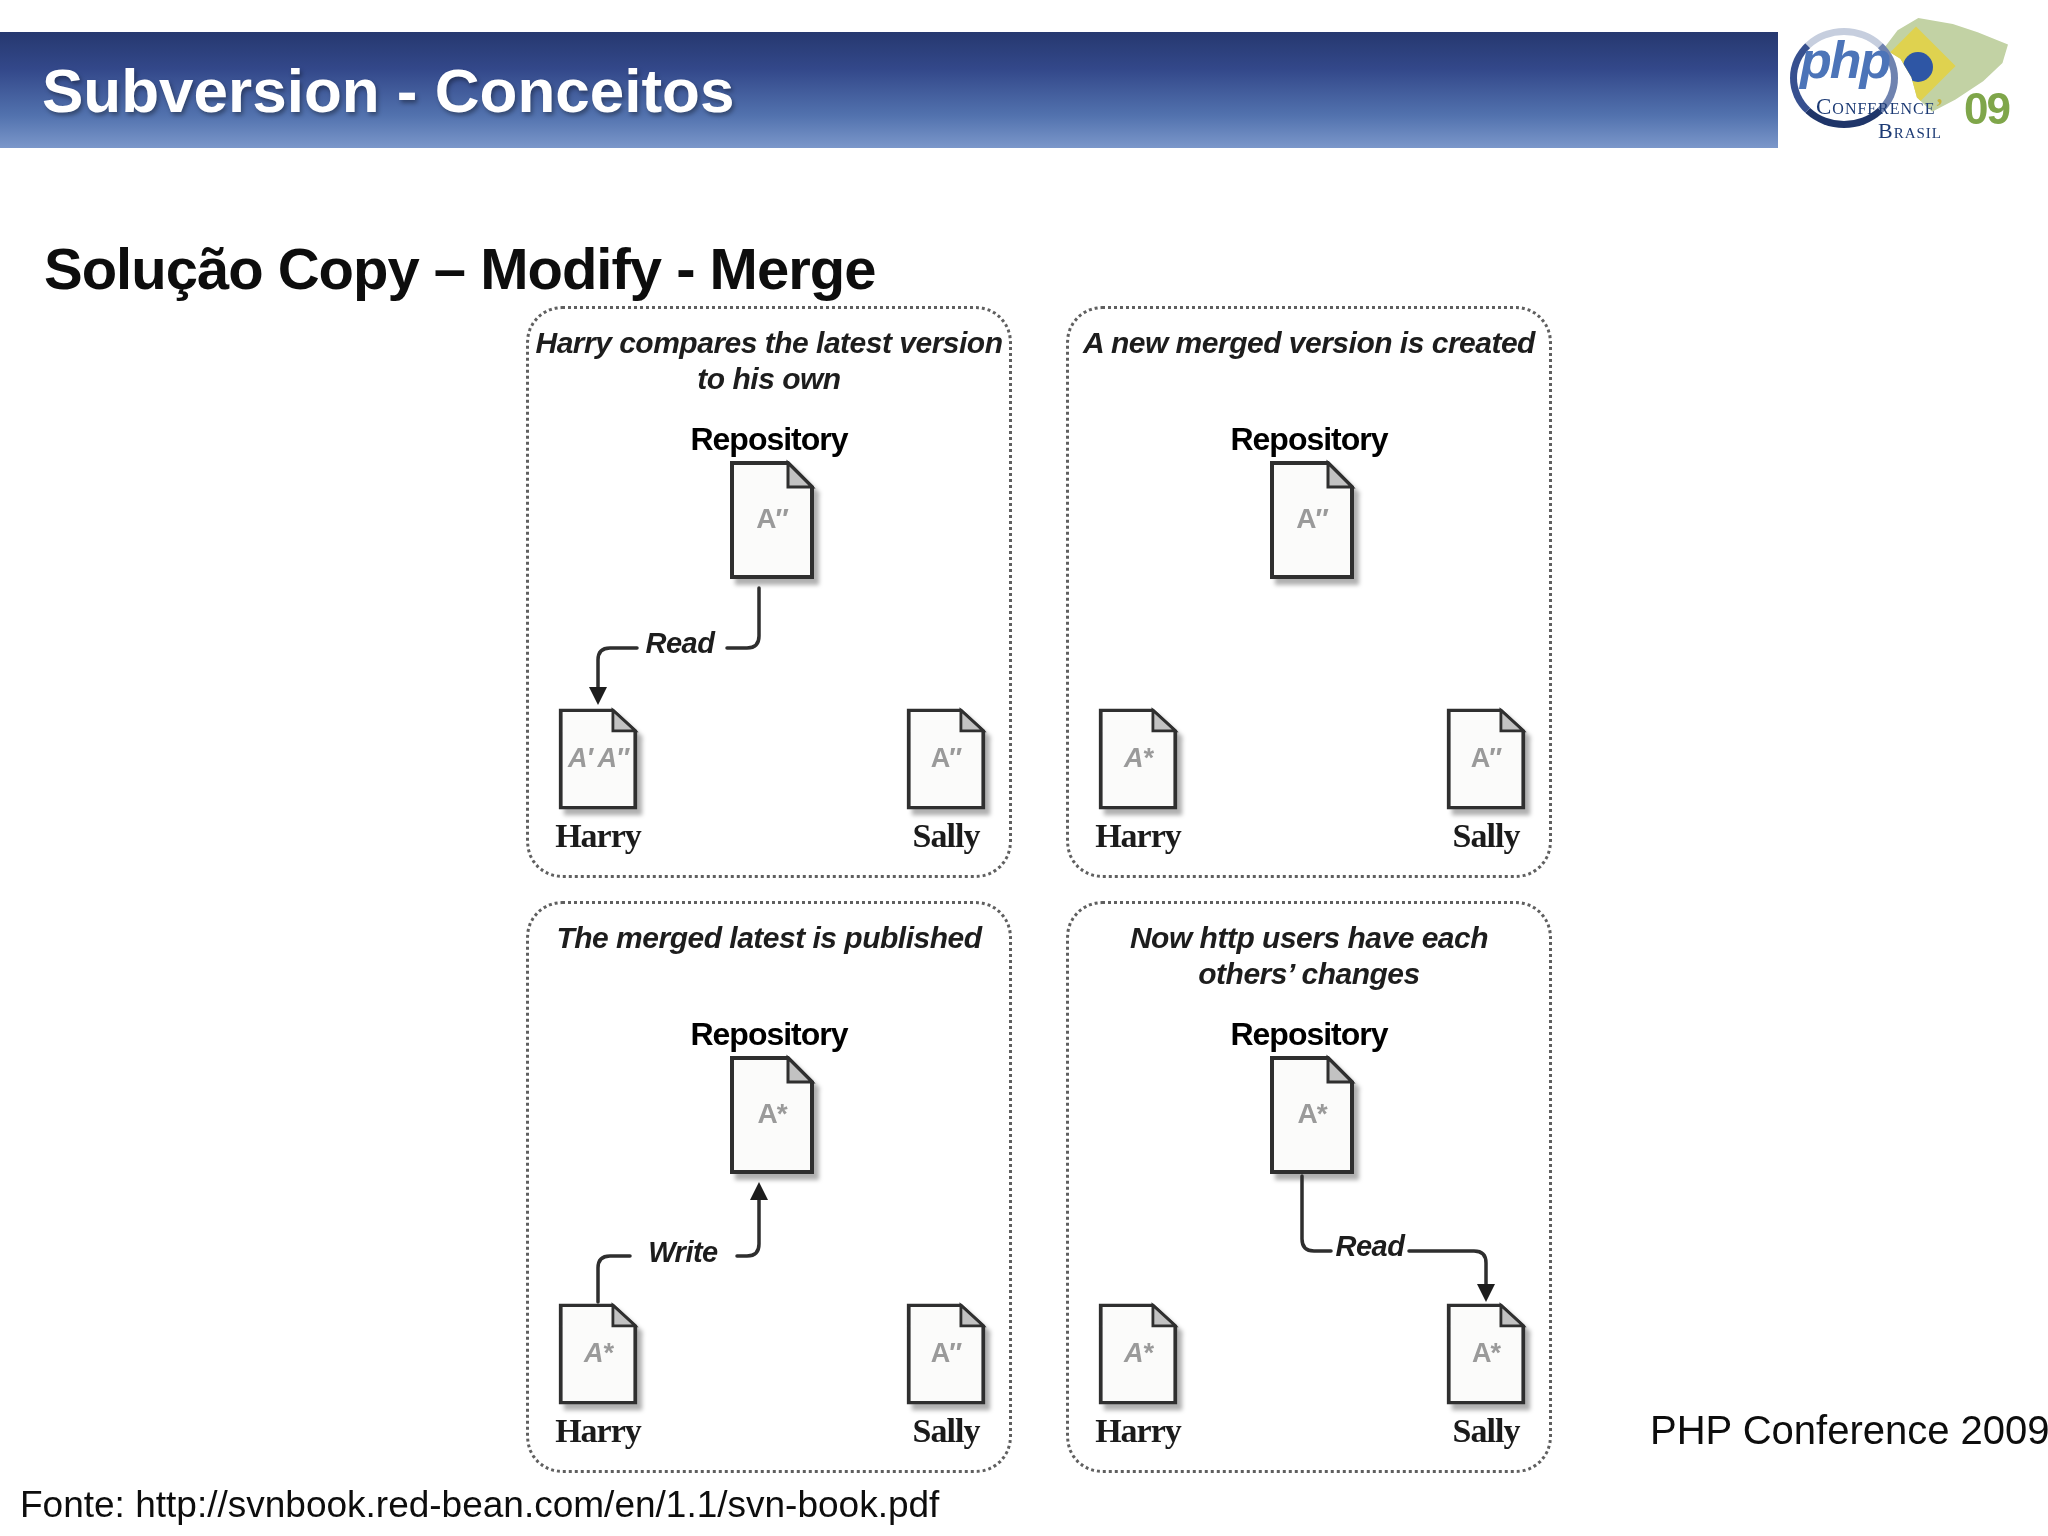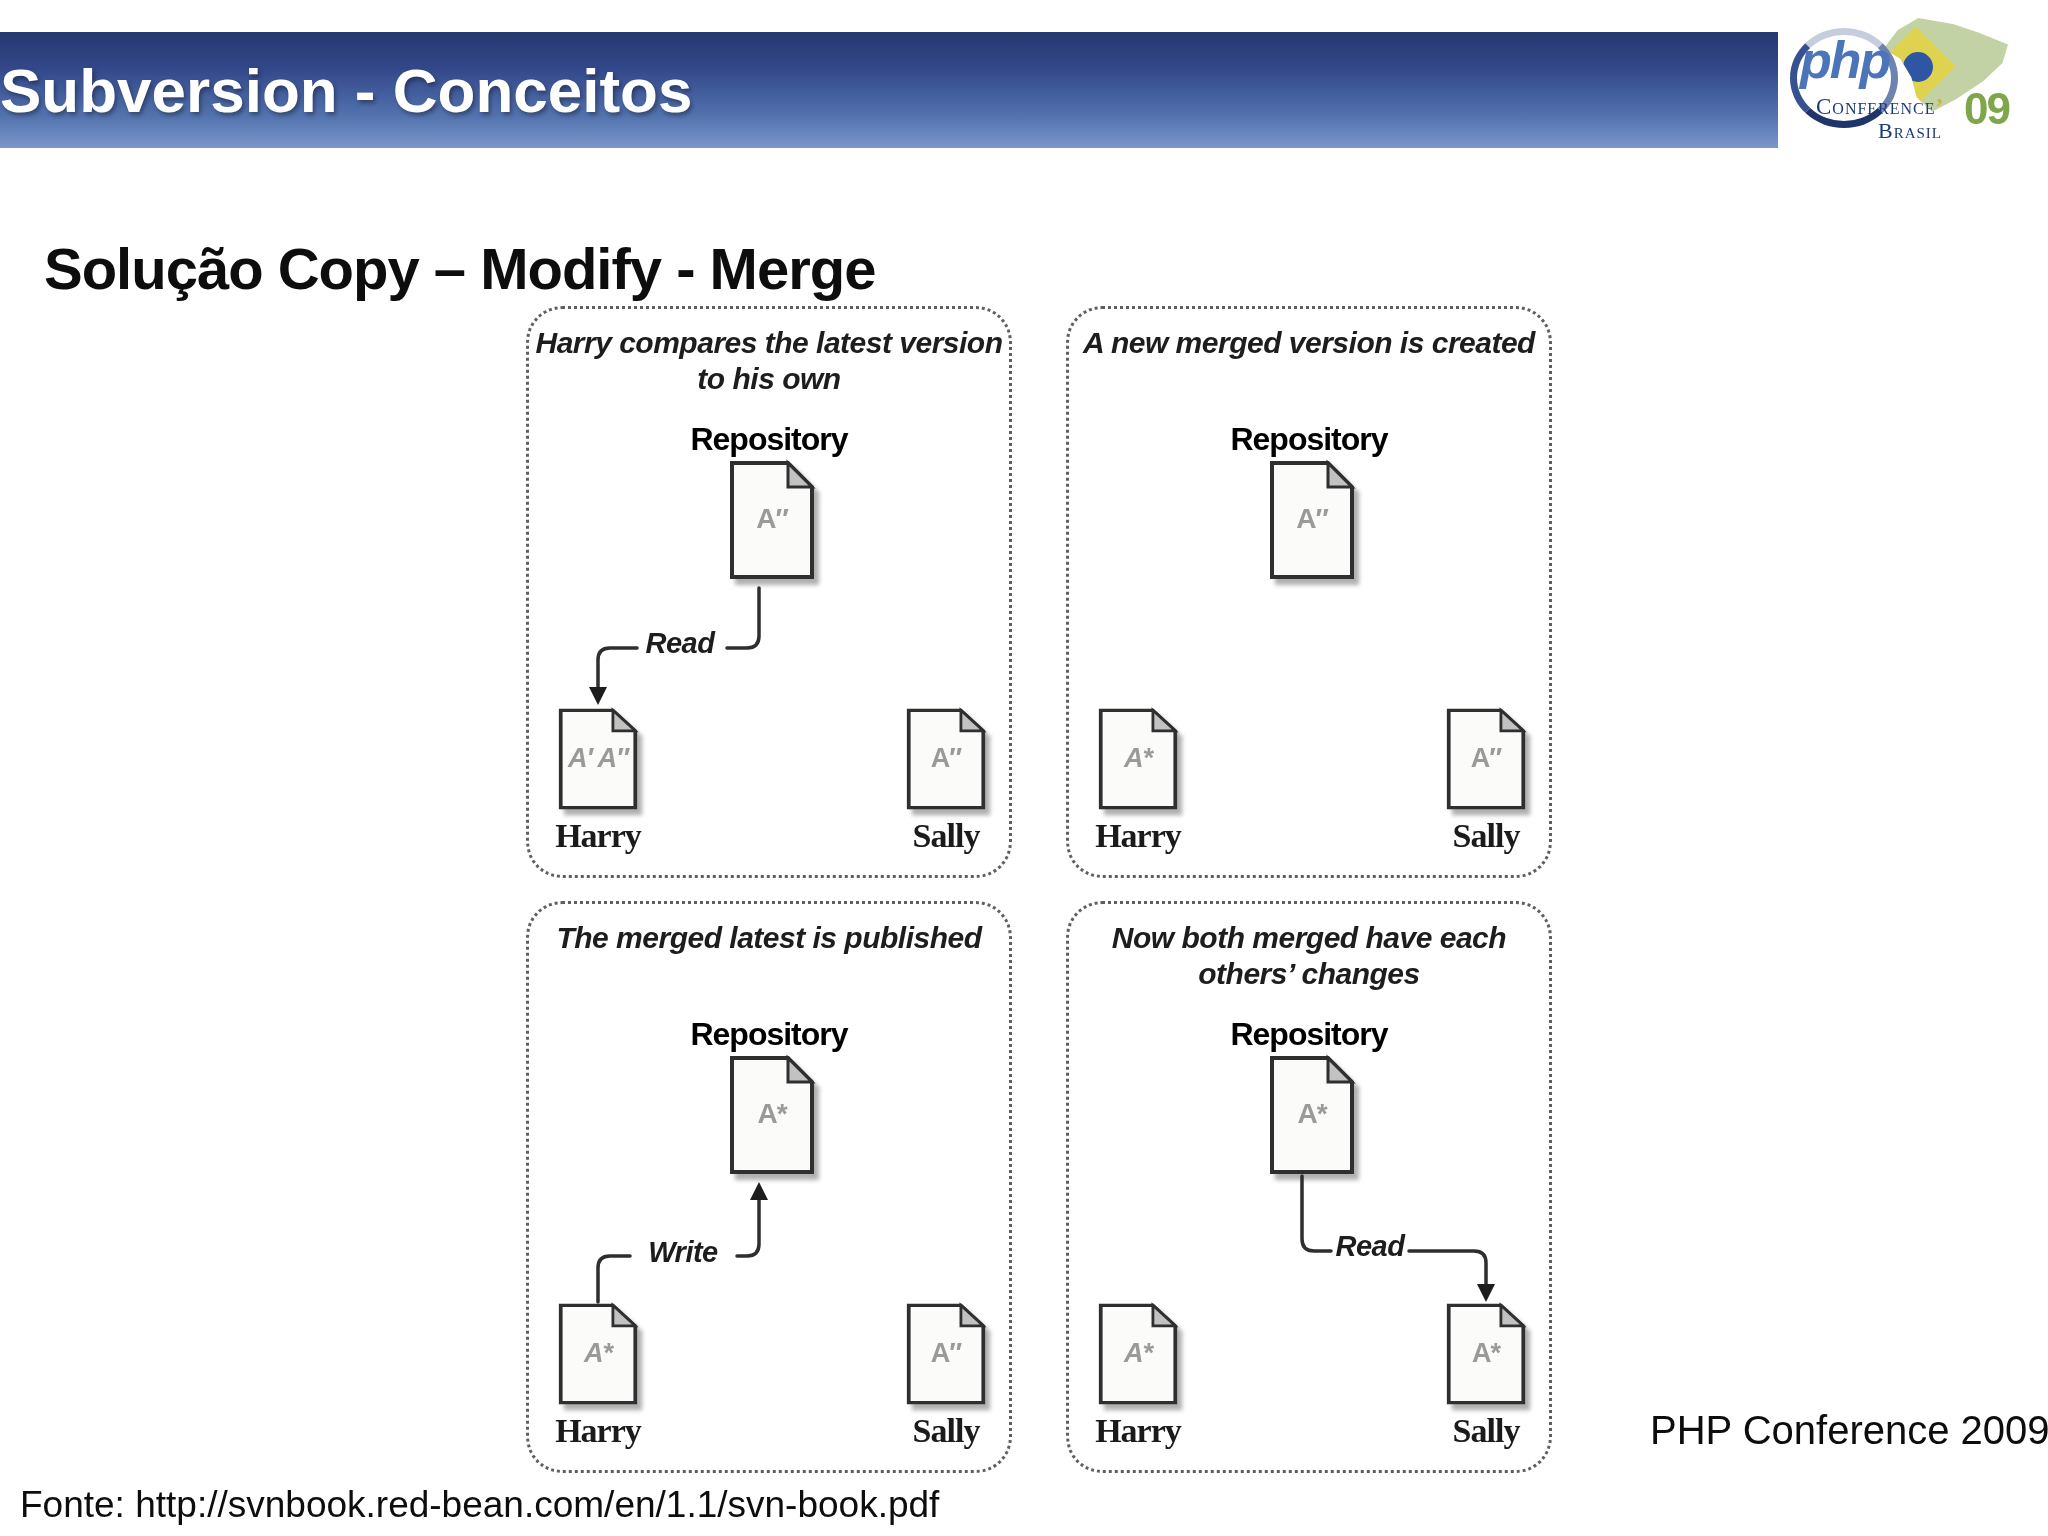--- a/index.html
+++ b/index.html
@@ -4,21 +4,21 @@
 <style>
   html,body{margin:0;padding:0;}
   body{
     width:2048px;height:1536px;position:relative;overflow:hidden;
     background:#ffffff;font-family:"Liberation Sans", sans-serif;color:#111;
   }
   
   .topbar{
     position:absolute;left:0;top:32px;width:1778px;height:116px;
     background:linear-gradient(180deg,#26386f 0%,#33488a 32%,#5272ae 72%,#7b97ca 100%);
-    display:flex;align-items:center;box-sizing:border-box;
+    display:flex;align-items:center;padding-left:42px;box-sizing:border-box;
   }
   .topbar-title{
     color:#fff;font-weight:bold;font-size:62px;letter-spacing:0;
     text-shadow:2px 3px 4px rgba(0,0,0,.35);white-space:nowrap;
   }
   
   .logo{position:absolute;left:1790px;top:18px;width:245px;height:145px;}
   .logo-map{
     position:absolute;left:80px;top:0;width:138px;height:102px;background:#c2d2a4;z-index:1;
     clip-path:polygon(35% 0%,60% 6%,78% 14%,100% 26%,96% 44%,82% 62%,62% 80%,45% 92%,34% 78%,30% 58%,22% 40%,10% 30%,20% 12%);
@@ -186,21 +186,21 @@
         <path class="fold" d="M60 4 V28 H84 Z"></path>
     </svg>
     <span class="doc-label">A″</span>
   </div>
   <div class="person-label harry-name">Harry</div>
   <div class="person-label sally-name">Sally</div>
 </section>
 
 <section class="panel" id="panel4">
   <div class="caption">
-    <div>Now both merged have each</div>
+    <div>Now http users have each</div>
     <div>others’ changes</div>
   </div>
   <div class="repo-label">Repository</div>
   <div class="doc repo-doc">
     <svg viewBox="0 0 88 122" preserveAspectRatio="none">
       <path class="page" d="M4 4 H60 L84 28 V118 H4 Z"></path>
         <path class="fold" d="M60 4 V28 H84 Z"></path>
     </svg>
     <span class="doc-label">A*</span>
   </div>

